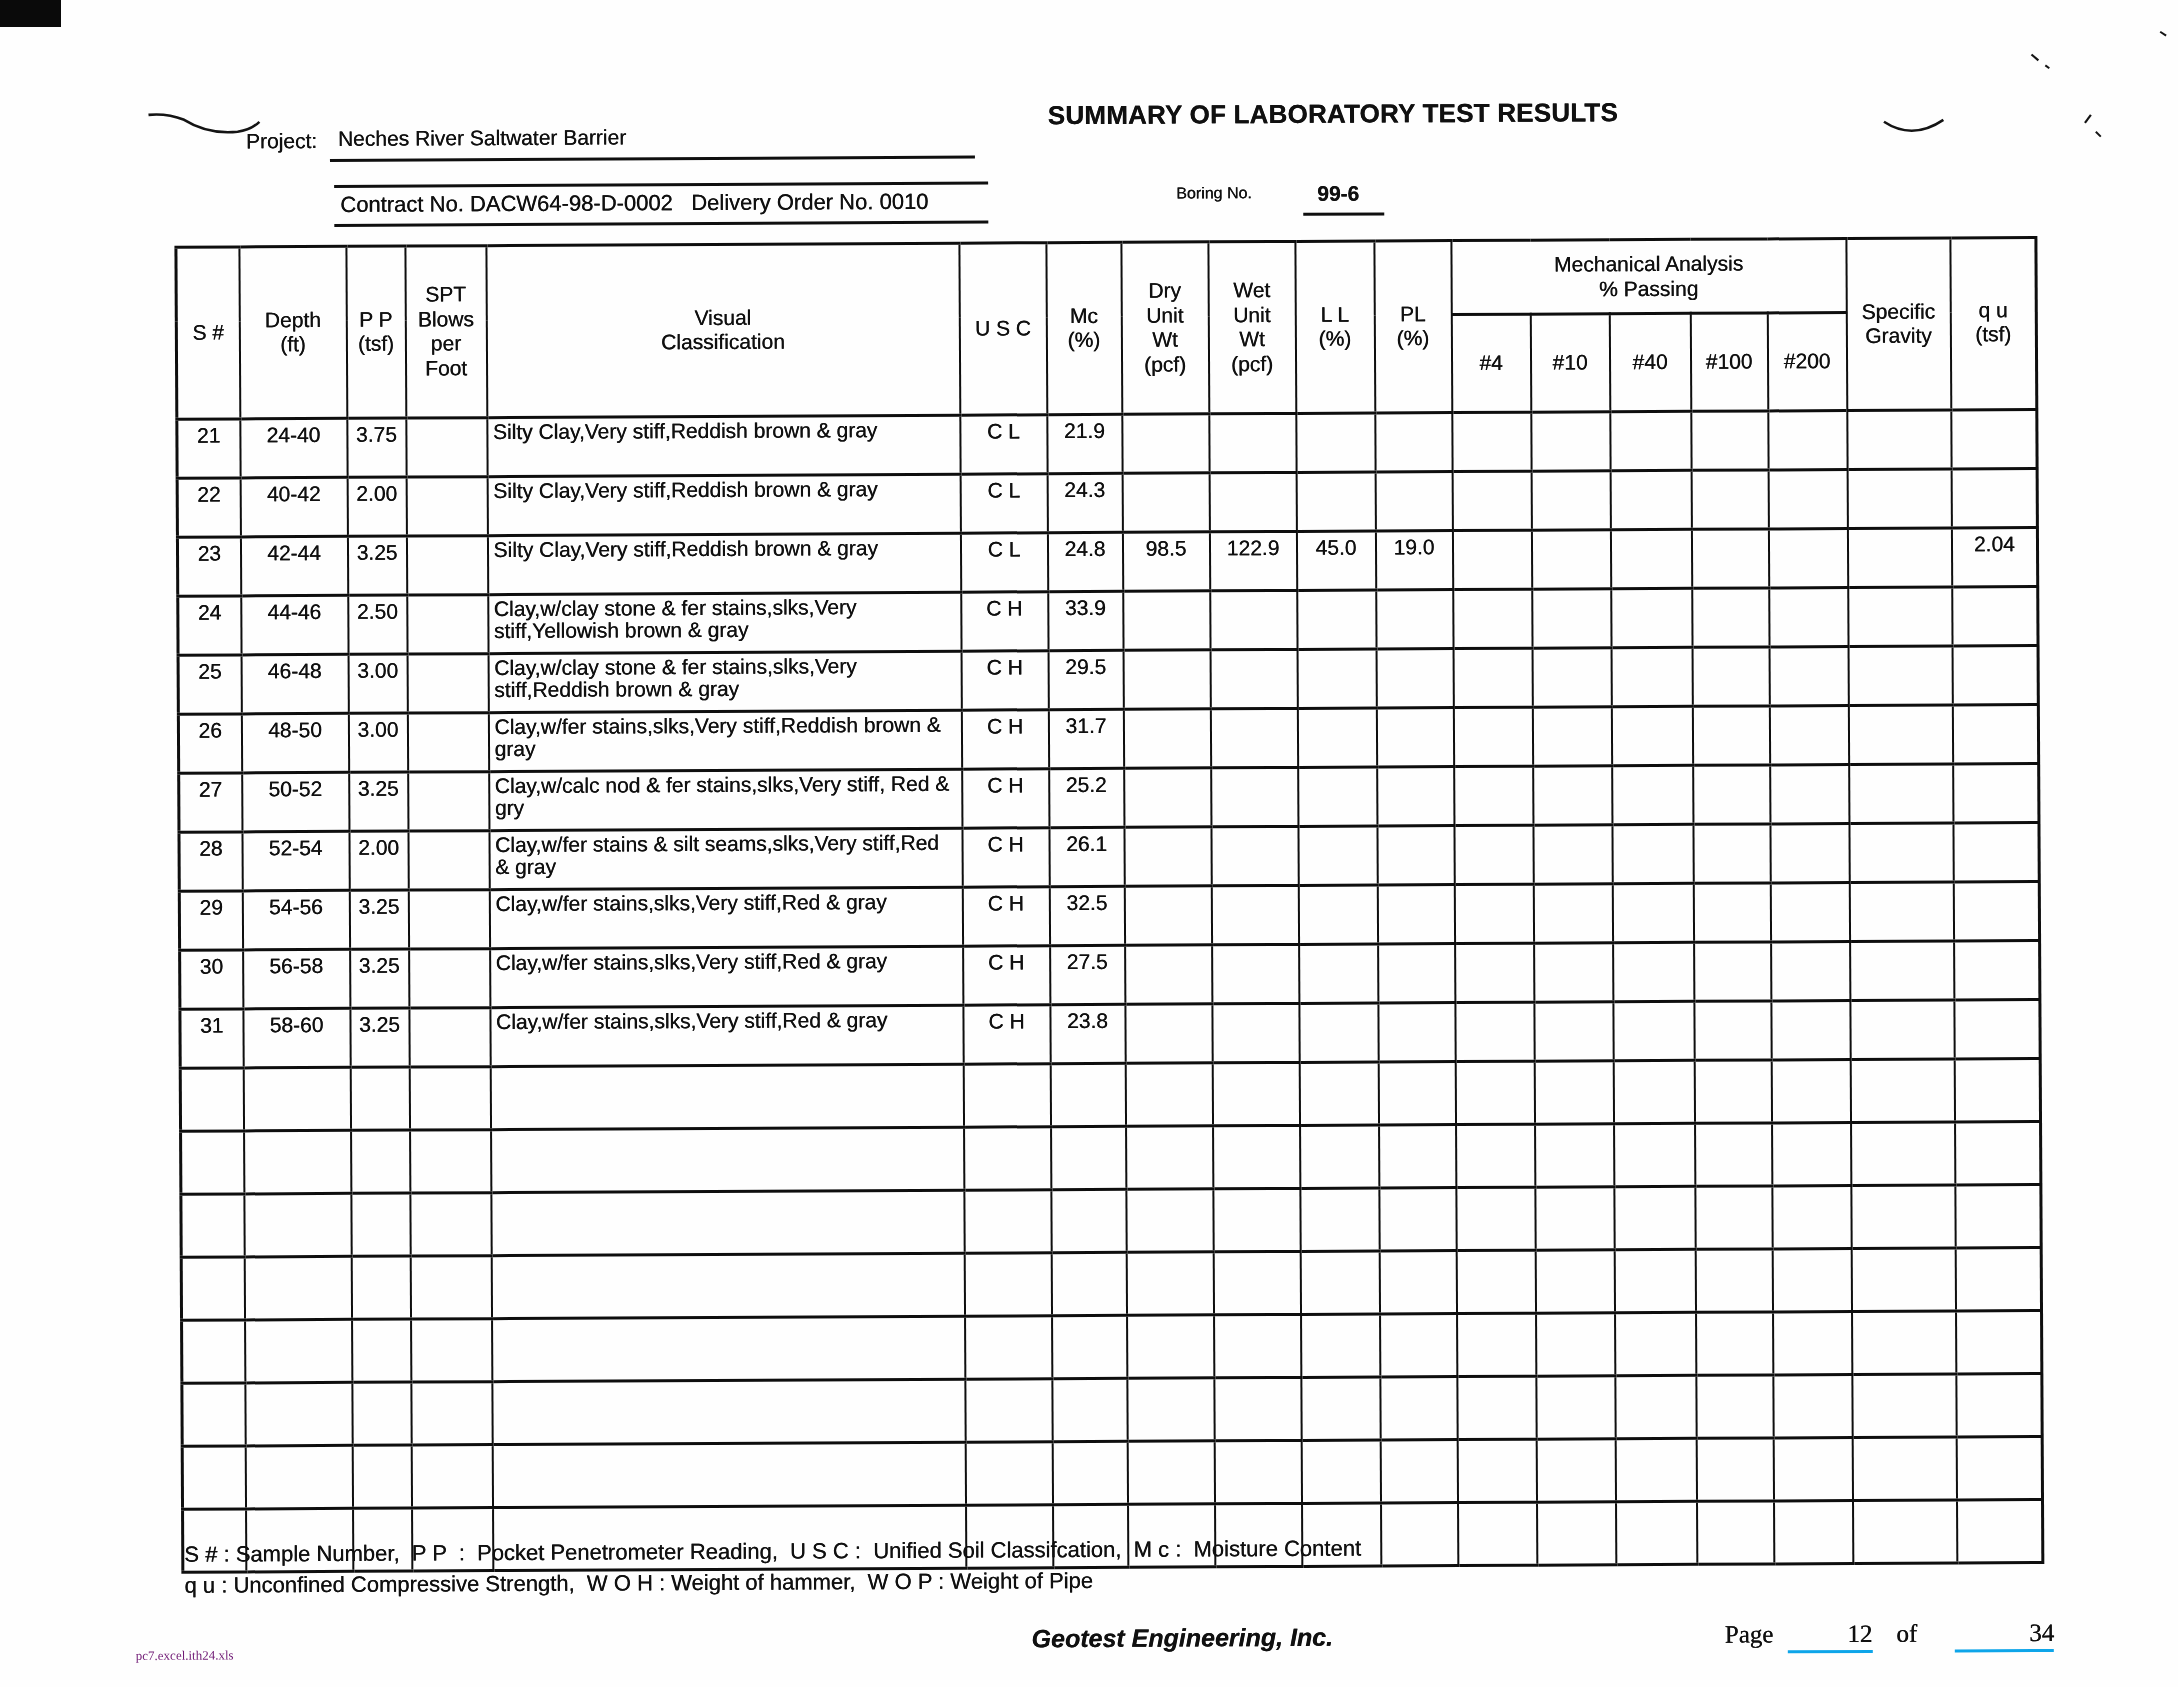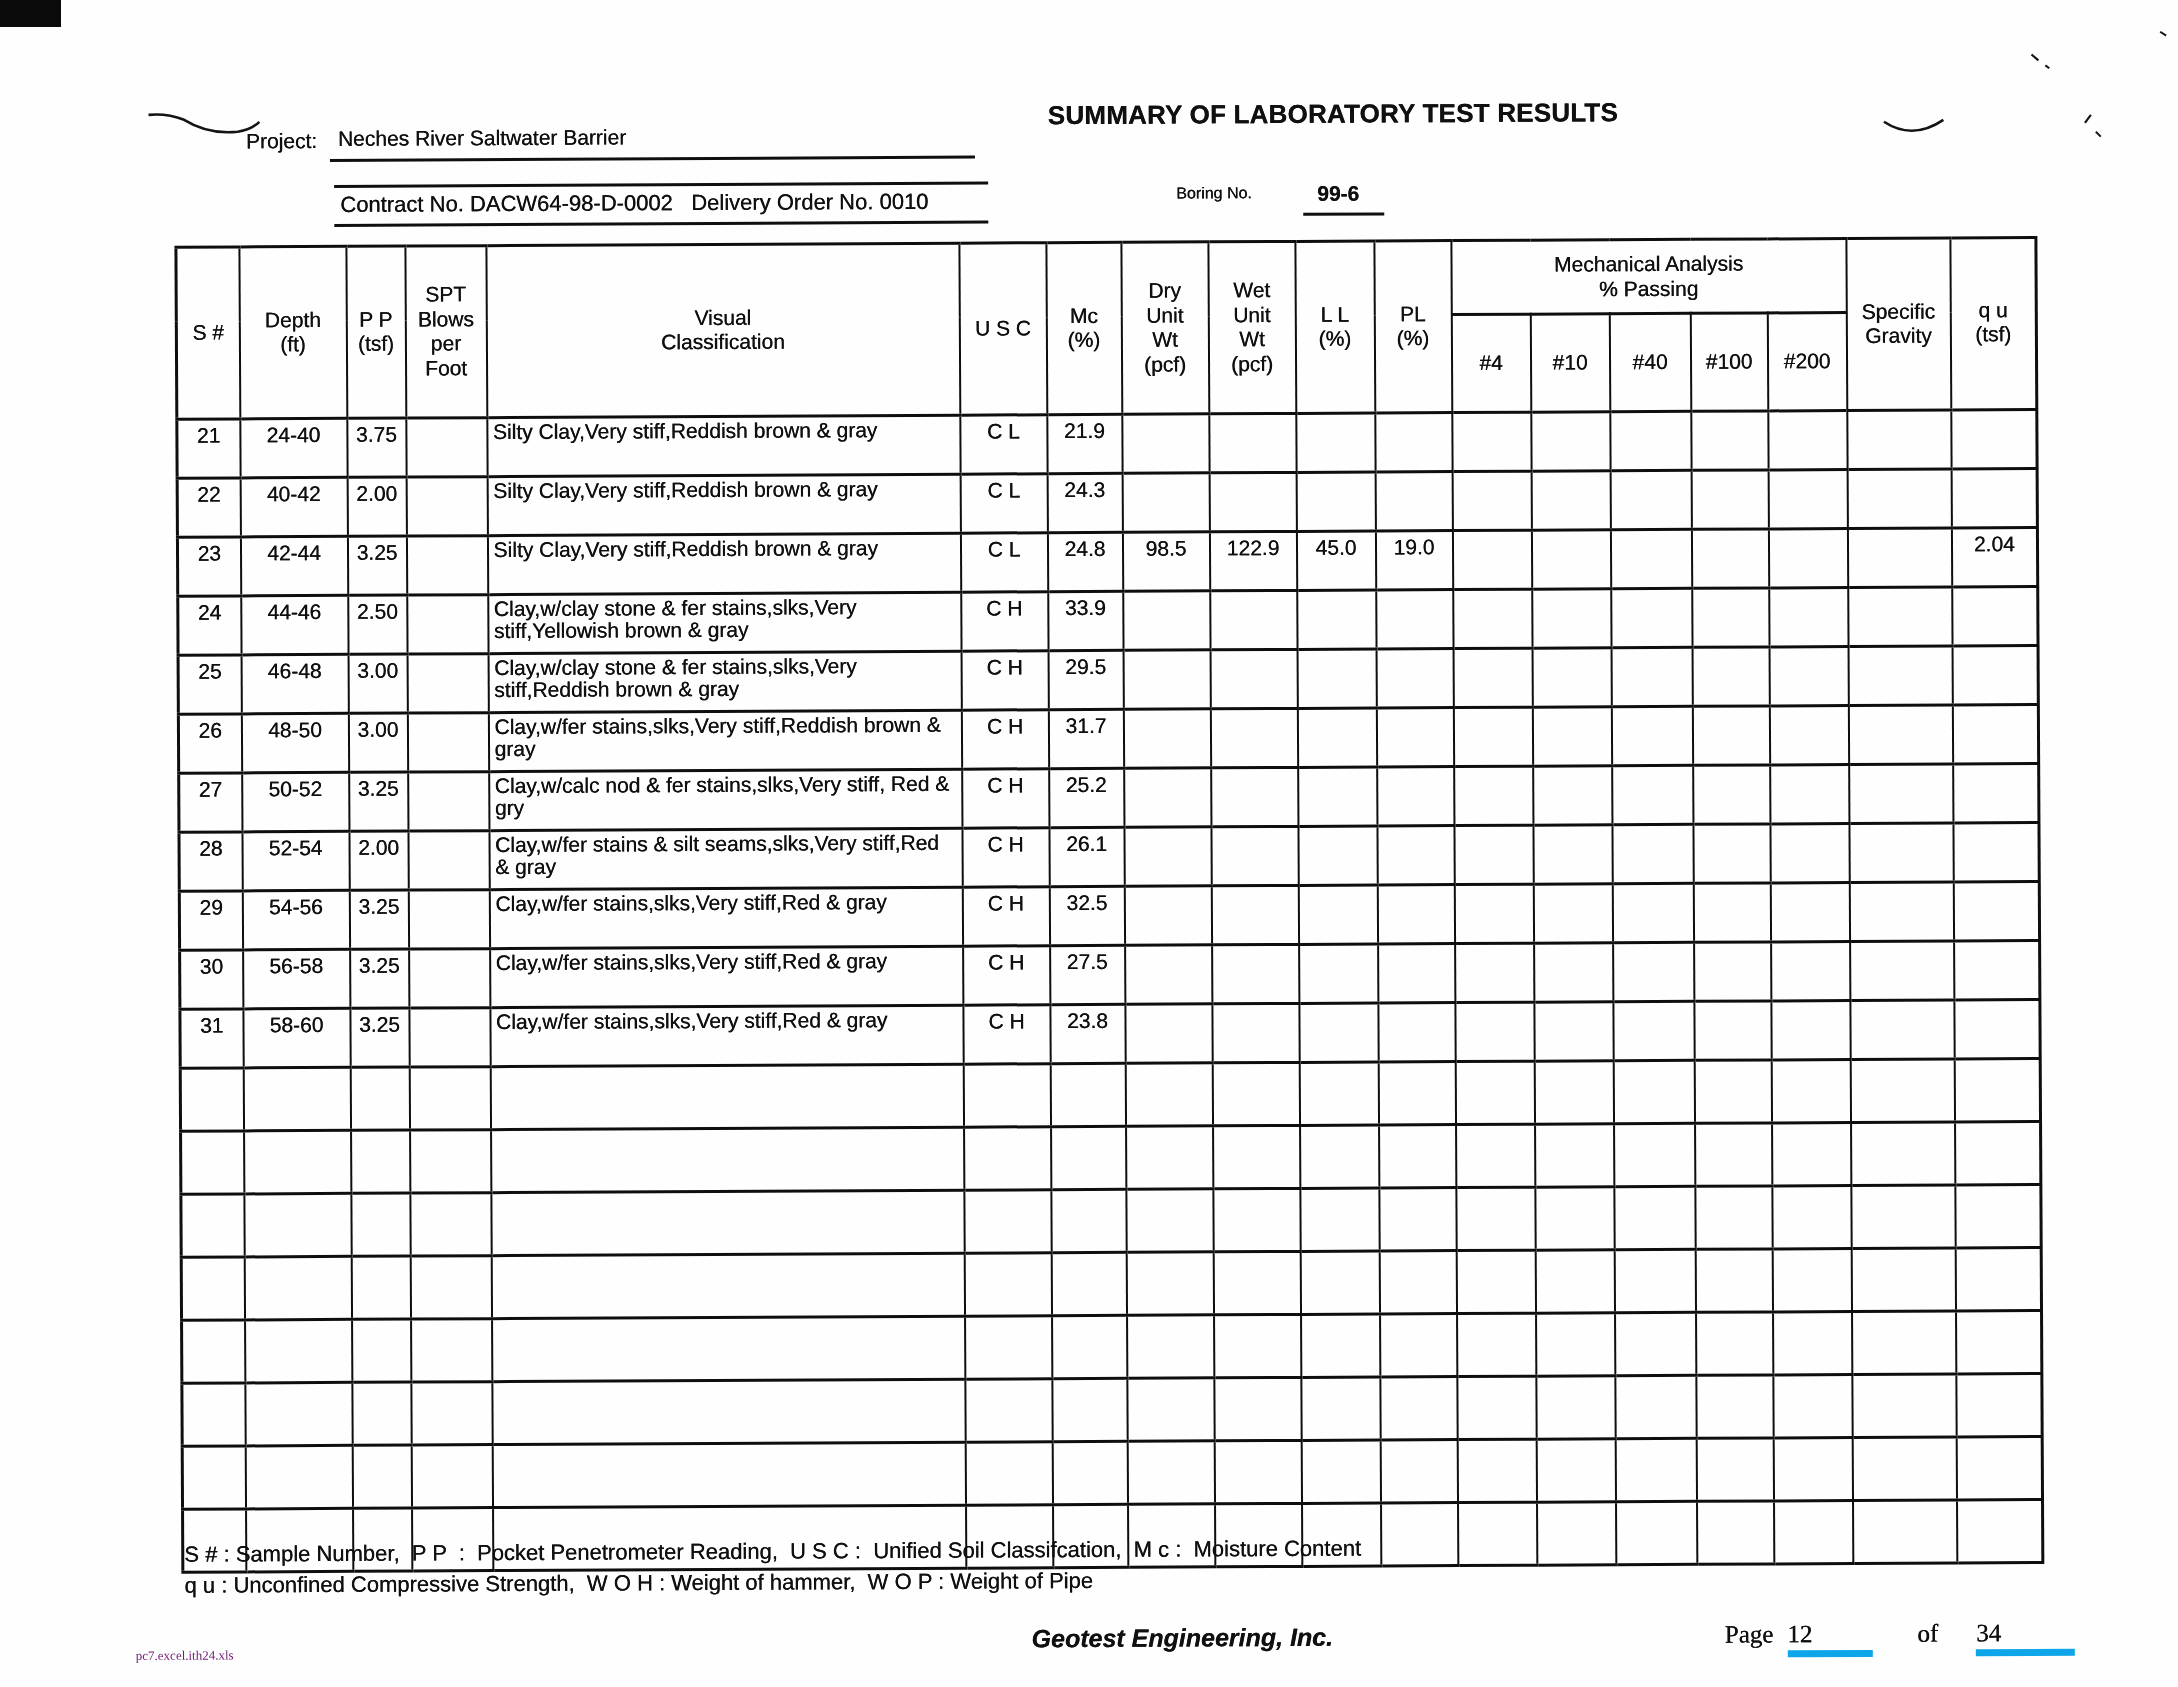--- a/index.html
+++ b/index.html
@@ -60,23 +60,23 @@
   .lab-table td{vertical-align:top;}
   .lab-table td.c{text-align:center;padding-top:3px;}
   .lab-table td.l{text-align:left;padding:2px 5px;line-height:1.08;}
 
   
   .footnote1{left:181px;top:1537px;font-size:22px;white-space:pre-wrap;}
   .footnote2{left:181px;top:1568px;font-size:22px;white-space:pre-wrap;}
   .file-name{left:132px;top:1643px;font-size:13px;font-family:"Liberation Serif",serif;color:#701a75;}
   .company{left:1020px;top:1624px;width:317px;text-align:center;font-size:25px;font-weight:bold;font-style:italic;}
   .page-line{left:1721px;top:1624px;font-size:25px;font-family:"Liberation Serif",serif;}
-  .page-line .blank{display:inline-block;text-align:left;border-bottom:7px solid #0ea5e9;padding-bottom:2px;}
+  .page-line .blank{display:inline-block;text-align:right;border-bottom:3px solid #0ea5e9;padding-bottom:2px;}
   .blank.b1{width:85px;margin-left:14px;}
-  .page-line .of{margin-left:45px;}
+  .page-line .of{margin-left:24px;}
   .blank.b2{width:99px;margin-left:38px;}
 
   
   .corner-mark{left:0;top:0;width:61px;height:27px;background:#0a0a0a;}
   .artifacts{position:absolute;inset:0;pointer-events:none;}
 </style>
 </head>
 <body>
 
 <div class="page">

